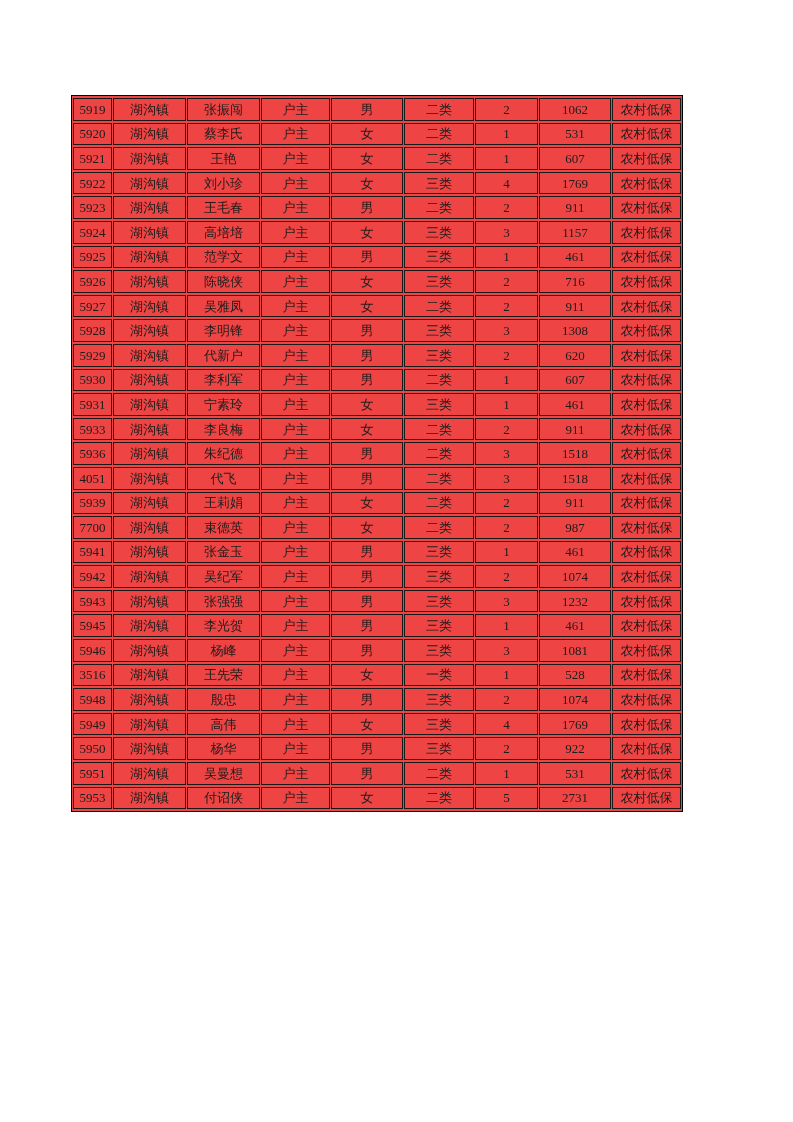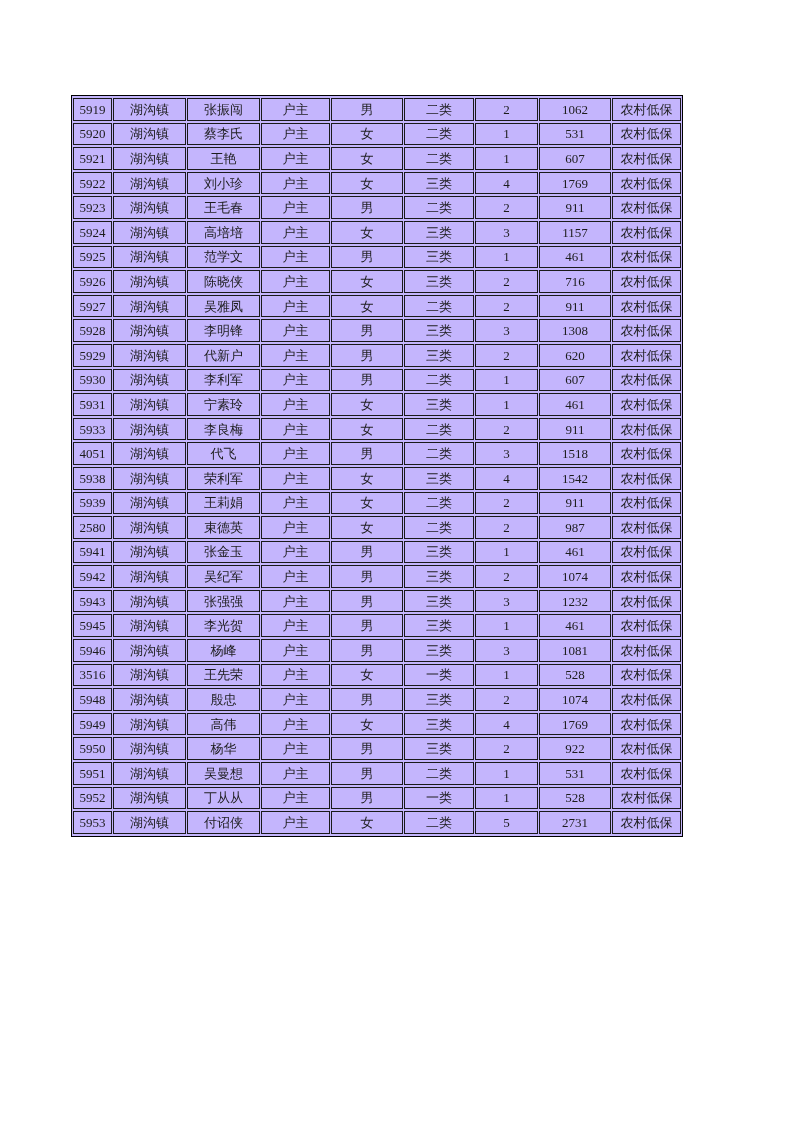--- a/index.html
+++ b/index.html
@@ -18,21 +18,21 @@
   }
   table.data-table {
     position: absolute;
     left: 71px;
     top: 95px;
     width: 612px;
     table-layout: fixed;
     border-collapse: separate;
     border-spacing: 1px 2px;
     border: 1px solid #000000;
-    background: #c4b5fd;
+    background: #ef4444;
   }
   table.data-table td {
     border: 1px solid #1a1a1a;
     height: 22.6px;
     text-align: center;
     vertical-align: middle;
     font-size: 13px;
     line-height: 1;
     color: #1c1c1c;
     overflow: hidden;
@@ -205,54 +205,54 @@
           <td>湖沟镇</td>
           <td>李良梅</td>
           <td>户主</td>
           <td>女</td>
           <td>二类</td>
           <td>2</td>
           <td>911</td>
           <td>农村低保</td>
         </tr>
         <tr>
+          <td>5936</td>
+          <td>湖沟镇</td>
+          <td>朱纪德</td>
+          <td>户主</td>
+          <td>男</td>
+          <td>二类</td>
+          <td>3</td>
+          <td>1518</td>
+          <td>农村低保</td>
+        </tr>
+        <tr>
           <td>4051</td>
           <td>湖沟镇</td>
           <td>代飞</td>
           <td>户主</td>
           <td>男</td>
           <td>二类</td>
           <td>3</td>
           <td>1518</td>
           <td>农村低保</td>
         </tr>
         <tr>
-          <td>5938</td>
-          <td>湖沟镇</td>
-          <td>荣利军</td>
-          <td>户主</td>
-          <td>女</td>
-          <td>三类</td>
-          <td>4</td>
-          <td>1542</td>
-          <td>农村低保</td>
-        </tr>
-        <tr>
           <td>5939</td>
           <td>湖沟镇</td>
           <td>王莉娟</td>
           <td>户主</td>
           <td>女</td>
           <td>二类</td>
           <td>2</td>
           <td>911</td>
           <td>农村低保</td>
         </tr>
         <tr>
-          <td>2580</td>
+          <td>7700</td>
           <td>湖沟镇</td>
           <td>束德英</td>
           <td>户主</td>
           <td>女</td>
           <td>二类</td>
           <td>2</td>
           <td>987</td>
           <td>农村低保</td>
         </tr>
         <tr>
@@ -356,31 +356,20 @@
         </tr>
         <tr>
           <td>5951</td>
           <td>湖沟镇</td>
           <td>吴曼想</td>
           <td>户主</td>
           <td>男</td>
           <td>二类</td>
           <td>1</td>
           <td>531</td>
-          <td>农村低保</td>
-        </tr>
-        <tr>
-          <td>5952</td>
-          <td>湖沟镇</td>
-          <td>丁从从</td>
-          <td>户主</td>
-          <td>男</td>
-          <td>一类</td>
-          <td>1</td>
-          <td>528</td>
           <td>农村低保</td>
         </tr>
         <tr>
           <td>5953</td>
           <td>湖沟镇</td>
           <td>付诏侠</td>
           <td>户主</td>
           <td>女</td>
           <td>二类</td>
           <td>5</td>

